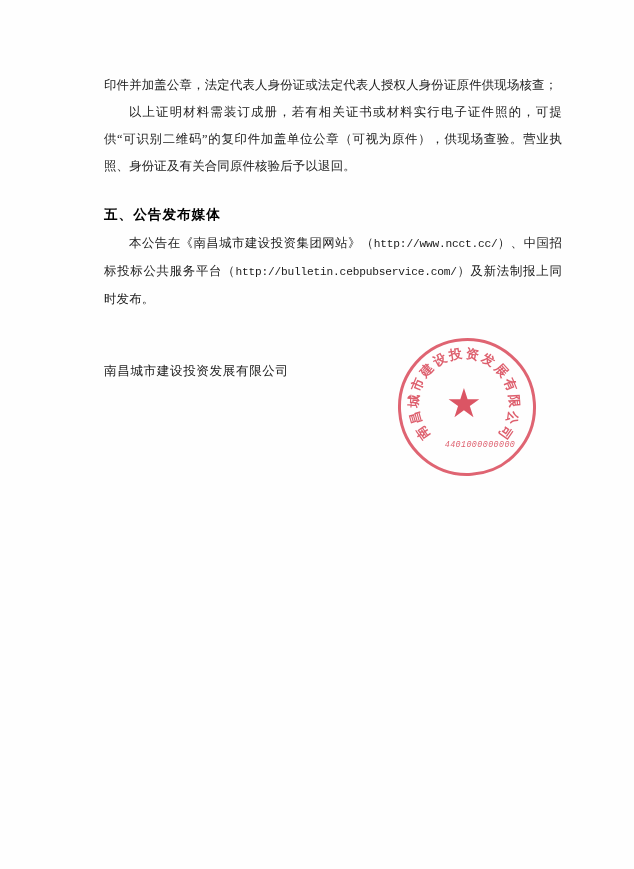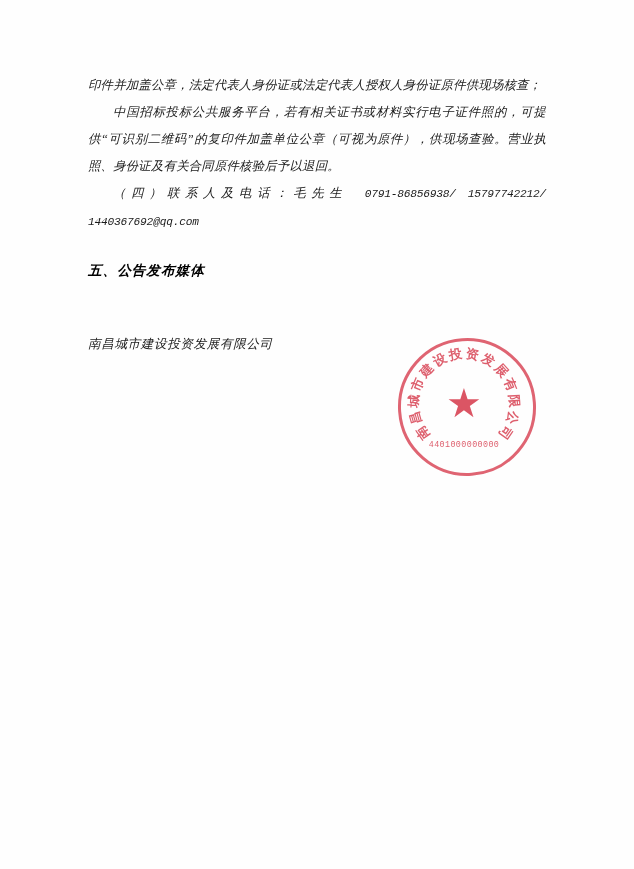--- a/index.html
+++ b/index.html
@@ -16,24 +16,23 @@
   }
   .page {
     position: absolute;
     left: 0; top: 0;
     width: 634px;
     height: 869px;
     background: #fefefe;
   }
   .content {
     position: absolute;
-    left: 88px;
+    left: 104px;
     top: 72px;
     width: 458px;
-    font-style: italic;
   }
   p {
     margin: 0 0 0 0;
     font-size: 12.4px;
     line-height: 27px;
     color: #1a1a1a;
     text-align: justify;
     text-justify: inter-ideograph;
     letter-spacing: 0.2px;
   }
@@ -110,47 +109,48 @@
     margin-top: -9px;
     font-size: 13px;
     color: #d6384a;
     opacity: 0.8;
     text-align: center;
     font-family: "Liberation Serif", serif;
     font-weight: bold;
   }
   .seal-bottom {
     position: absolute;
-    left: 18px;
+    left: 34px;
     top: 102px;
     width: 96px;
     text-align: center;
     font-size: 8.4px;
     color: #d6384a;
     opacity: 0.8;
     font-family: "Liberation Mono", monospace;
     letter-spacing: 0.4px;
+    font-style: italic;
   }
 </style>
 </head>
 <body>
 
 <div class="page">
 
   <div class="content">
 
     <p>印件并加盖公章，法定代表人身份证或法定代表人授权人身份证原件供现场核查；</p>
 
 
-    <p class="indent">中国招标投标公共服务平台，若有相关证书或材料实行电子证件照的，可提供“可识别二维码”的复印件加盖单位公章（可视为原件），供现场查验。营业执照、身份证及有关合同原件核验后予以退回。</p>
+    <p class="indent">以上证明材料需装订成册，若有相关证书或材料实行电子证件照的，可提供“可识别二维码”的复印件加盖单位公章（可视为原件），供现场查验。营业执照、身份证及有关合同原件核验后予以退回。</p>
 
-    <p class="indent"><span>（四）联系人及电话：毛先生</span>&nbsp;&nbsp;<span class="mono">0791-86856938/ 15797742212/ 1440367692@qq.com</span></p>
 
     <p class="heading">五、公告发布媒体</p>
 
+    <p class="indent"><span>本公告在《南昌城市建设投资集团网站》（</span><span class="mono">http://www.ncct.cc/</span><span>）、中国招标投标公共服务平台（</span><span class="mono">http://bulletin.cebpubservice.com/</span><span>）及新法制报上同时发布。</span></p>
 
     <div class="sig">
       <p>南昌城市建设投资发展有限公司</p>
     </div>
 
   </div>
 
   <div class="seal">
     <div class="seal-ring"></div>
     <div class="seal-text-top">

